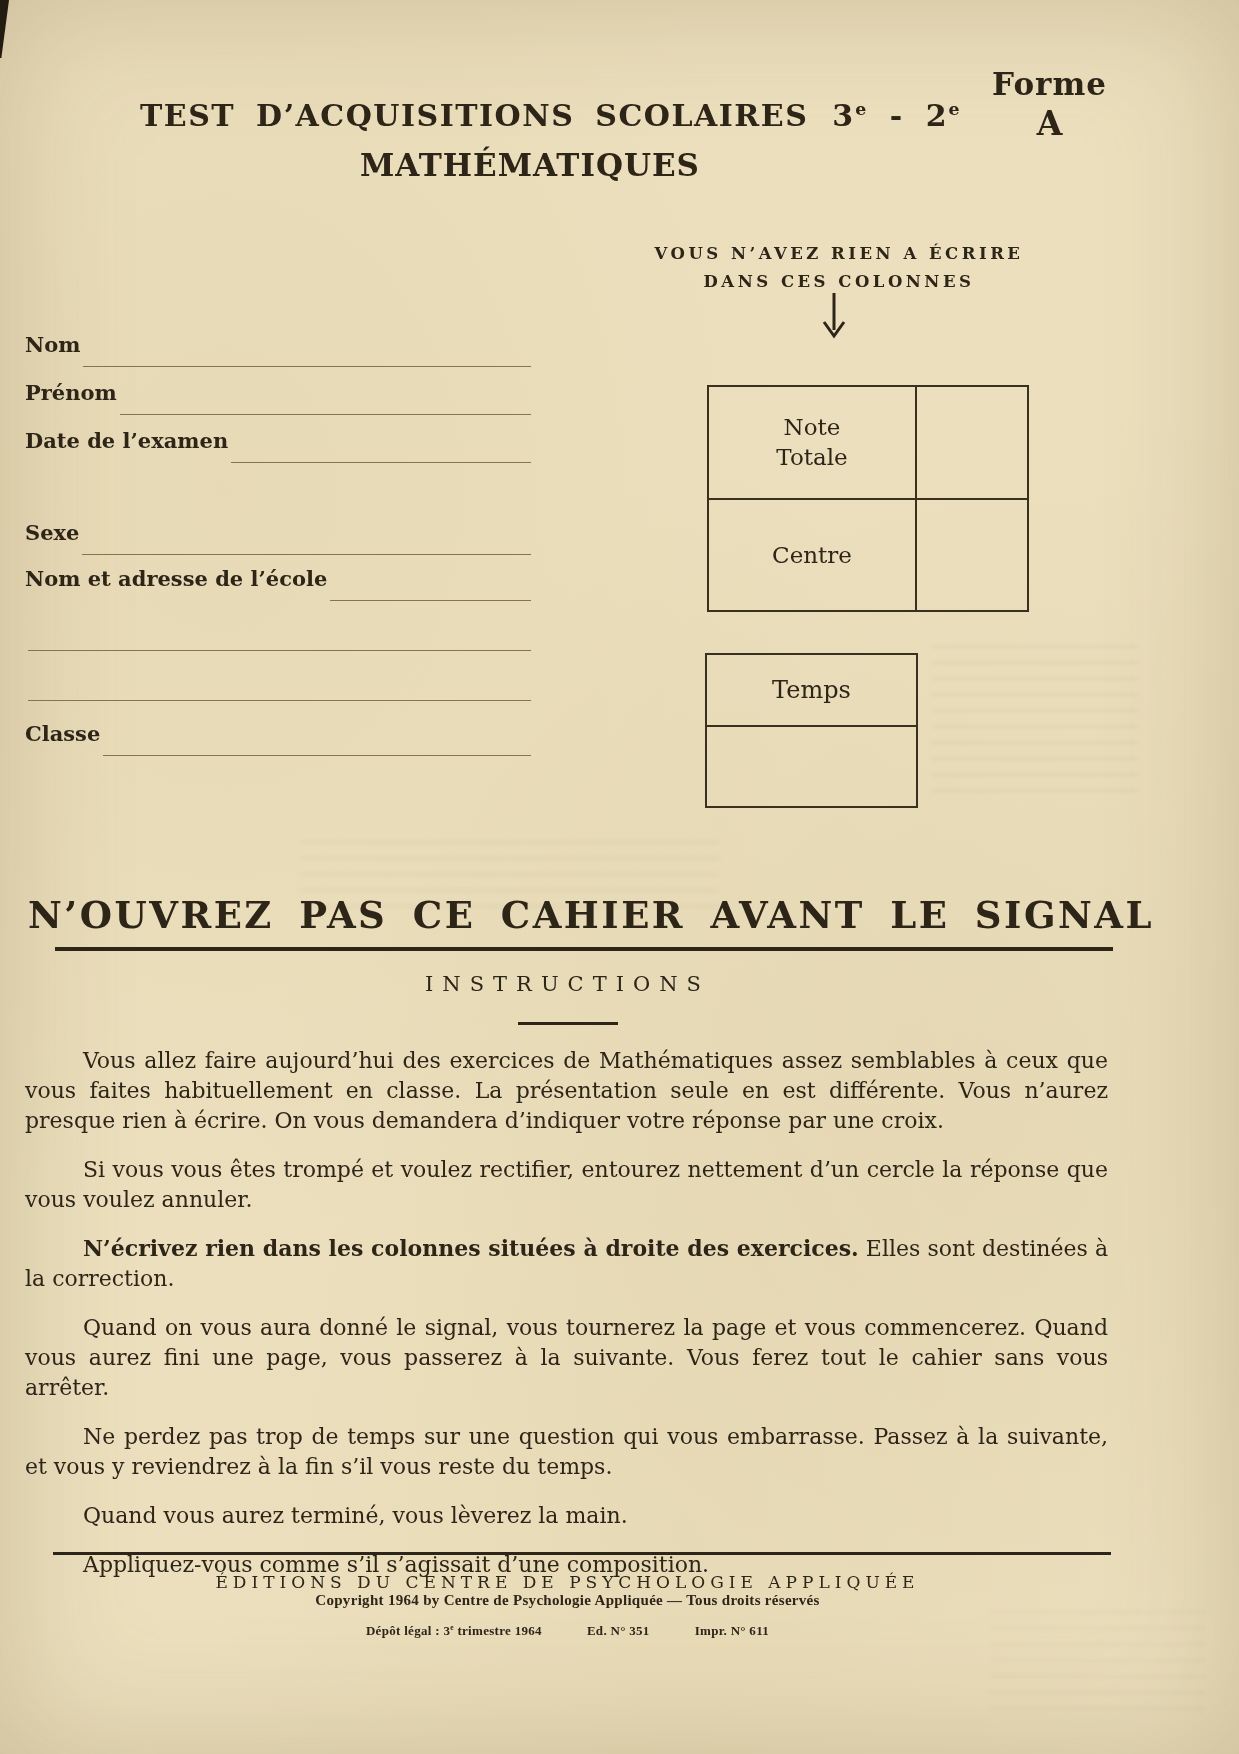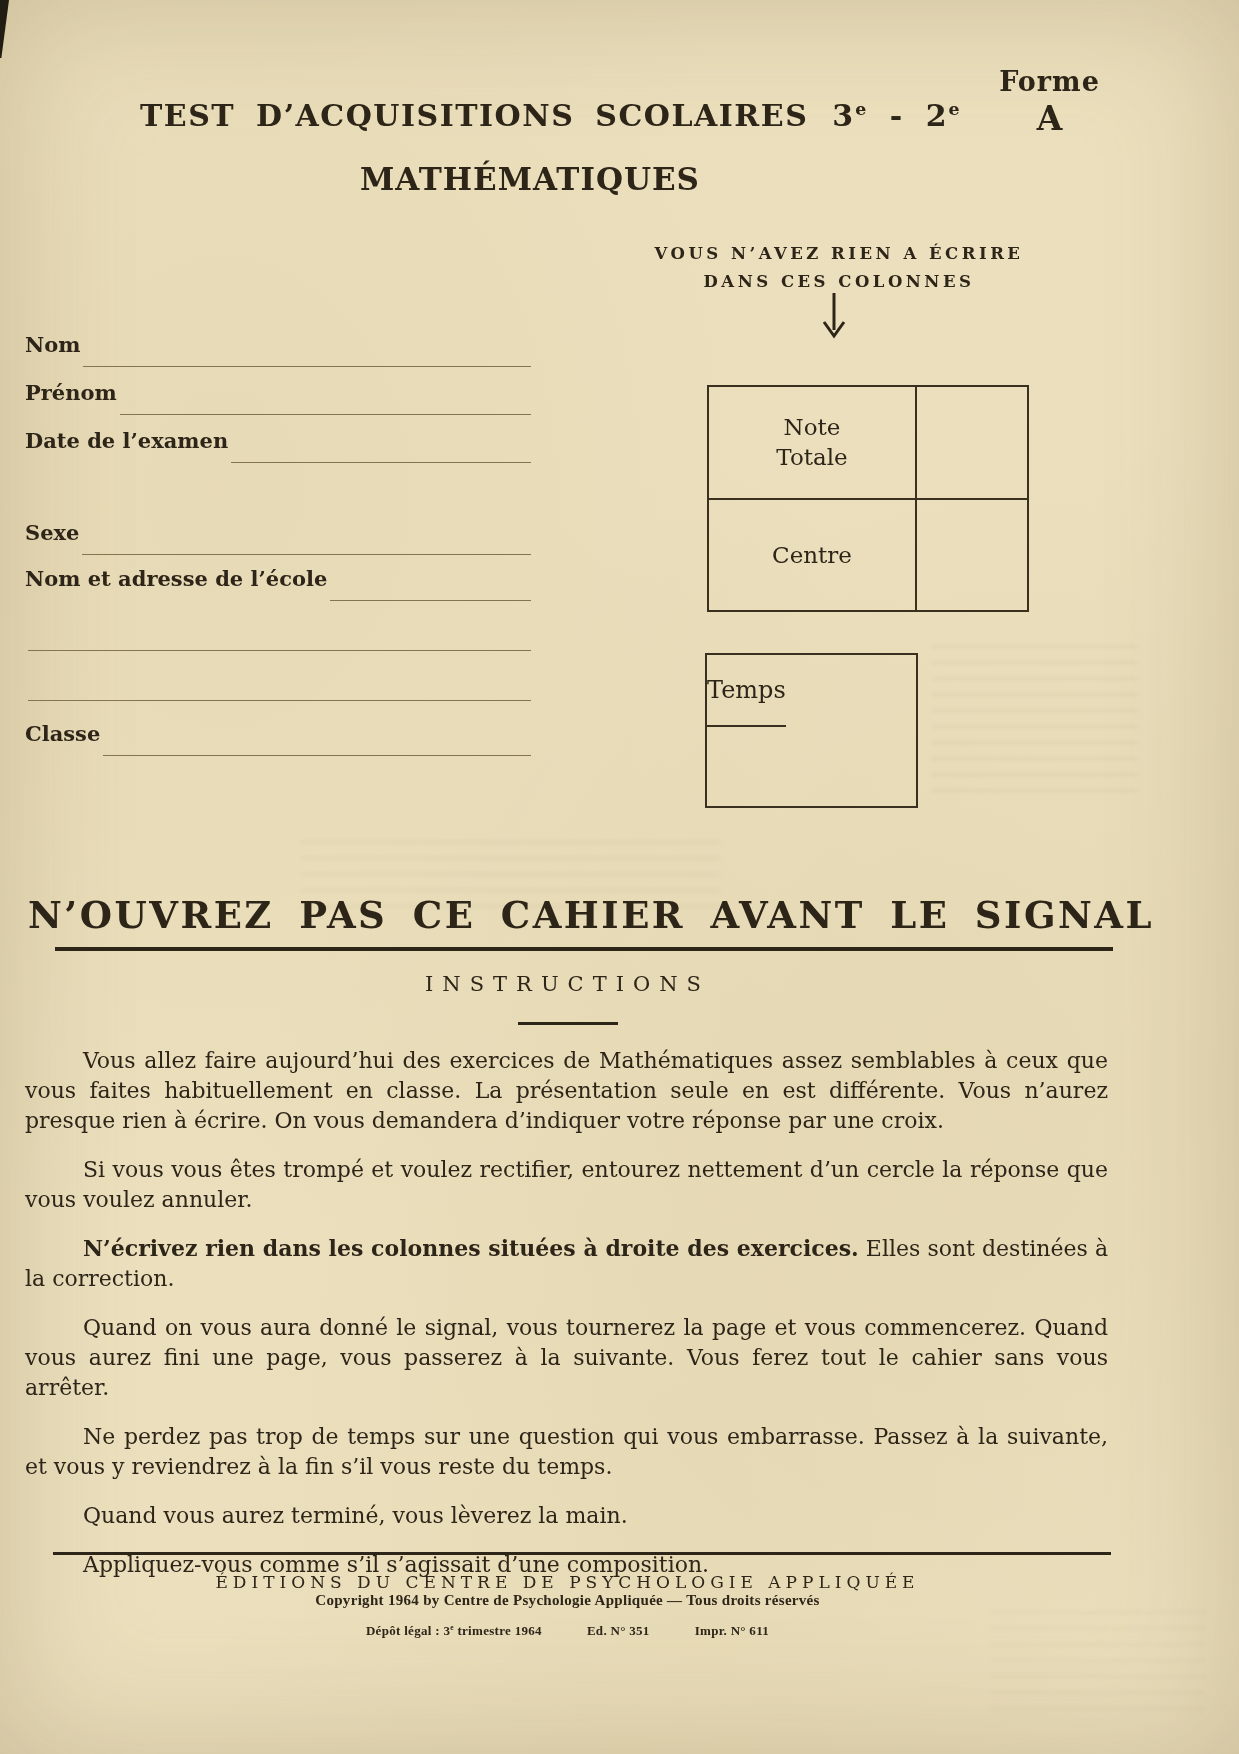--- a/index.html
+++ b/index.html
@@ -22,23 +22,23 @@
   .sm1{left:932px;top:642px;width:205px;height:150px;}
   .sm2{left:300px;top:828px;width:420px;height:80px;opacity:.10;}
   .sm3{left:990px;top:1600px;width:215px;height:110px;opacity:.08;}
 
   
   .title{position:absolute;left:140px;top:78px;width:780px;text-align:center;
     font-size:30px;font-weight:bold;letter-spacing:1.5px;word-spacing:9px;white-space:nowrap;}
   .grades{margin-left:24px;letter-spacing:2px;}
   sup{font-size:58%;vertical-align:super;}
   .subject{position:absolute;left:140px;top:147px;width:780px;text-align:center;
-    font-size:31px;font-weight:bold;letter-spacing:1px;margin-top:14px;}
+    font-size:31px;font-weight:bold;letter-spacing:1px;}
   .forme{position:absolute;left:982px;top:66px;width:135px;text-align:center;font-weight:bold;}
-  .forme-label{font-size:27px;letter-spacing:1px;}
+  .forme-label{font-size:31px;letter-spacing:1px;}
   .forme-a{font-size:33px;margin-top:2px;}
 
   
   .notice{position:absolute;left:645px;top:240px;width:388px;text-align:center;
     font-weight:bold;font-size:16.5px;letter-spacing:3.5px;line-height:28px;white-space:nowrap;}
   .arrow{position:absolute;left:820px;top:292px;}
 
   
   .field{position:absolute;left:25px;width:506px;display:flex;align-items:flex-start;height:34px;}
   .flabel{font-weight:bold;font-size:21px;white-space:nowrap;padding-right:3px;line-height:26px;}
@@ -49,21 +49,21 @@
     border:2.5px solid #3a3020;display:flex;flex-direction:column;box-sizing:border-box;}
   .srow{display:flex;flex:1;min-height:0;}
   .srow.r2{border-top:2px solid #3a3020;}
   .scell{box-sizing:border-box;}
   .scell.lab{width:208px;border-right:2px solid #3a3020;display:flex;align-items:center;
     justify-content:center;font-size:23px;text-align:center;white-space:pre-line;line-height:30px;}
   .scell.val{flex:1;}
 
   
   .time-box{position:absolute;left:705px;top:653px;width:213px;height:155px;
-    border:2.5px solid #3a3020;display:flex;flex-direction:row;box-sizing:border-box;}
+    border:2.5px solid #3a3020;display:flex;flex-direction:column;box-sizing:border-box;}
   .time-label{height:70px;border-bottom:2px solid #3a3020;display:flex;align-items:center;
     justify-content:center;font-size:24px;}
   .time-value{flex:1;}
 
   
   .banner{position:absolute;left:28px;top:893px;width:1085px;text-align:center;
     font-weight:bold;font-size:37px;letter-spacing:2.5px;word-spacing:10px;white-space:nowrap;}
   .banner-rule{position:absolute;left:55px;top:947px;width:1058px;height:4px;background:#2e2519;}
   .ins-head{position:absolute;left:25px;top:972px;width:1085px;text-align:center;
     font-size:21px;letter-spacing:9px;}

